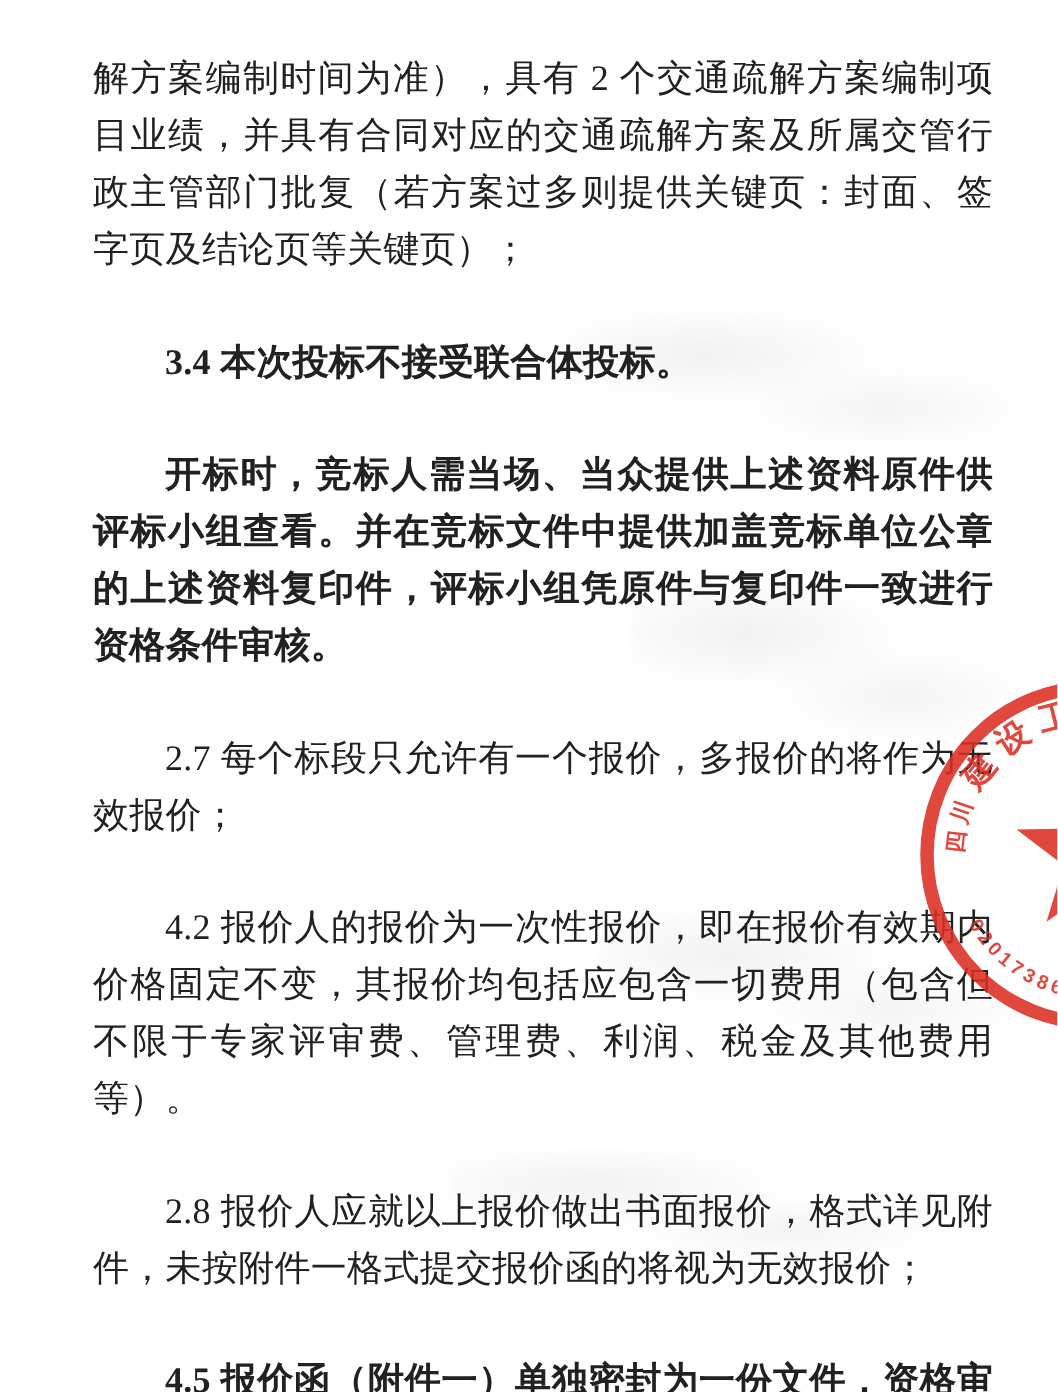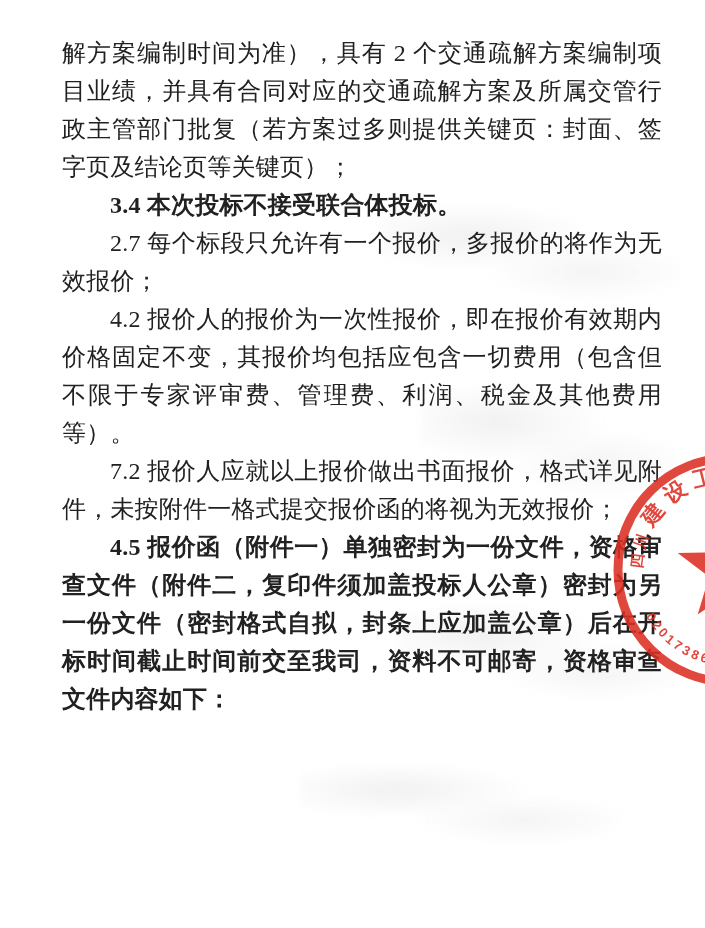--- a/index.html
+++ b/index.html
@@ -22,21 +22,21 @@
   .doc {
     position:absolute;
     left:62px; top:34px; width:600px;
     font-size:24px;
     line-height:38px;
     color:#212121;
     text-align:justify;
     letter-spacing:0.2px;
   }
   .doc p { margin:0; }
-  .doc p.indent { text-indent:2em; }
+  .doc p.indent { text-indent:2em;margin-top:37px; }
   .doc p.bold { font-weight:bold; }
   .doc p.heading { font-weight:bold; margin:7px 0 5px 0; text-indent:0; }
   .stamp-svg {
     position:absolute;
     left:598px; top:438px;
     width:264px; height:264px;
     opacity:0.88;
   }
   .seal-font { font-family:"Liberation Sans","DejaVu Sans",sans-serif; }
 </style>
@@ -46,23 +46,24 @@
 <div class="page">
 
   <div class="artifact" style="left:380px; top:200px; width:300px; height:120px;"></div>
   <div class="artifact" style="left:420px; top:380px; width:260px; height:140px;"></div>
   <div class="artifact" style="left:400px; top:600px; width:280px; height:120px;"></div>
   <div class="artifact" style="left:300px; top:760px; width:320px; height:100px;"></div>
 
   <div class="doc">
       <p class="">解方案编制时间为准），具有 2 个交通疏解方案编制项目业绩，并具有合同对应的交通疏解方案及所属交管行政主管部门批复（若方案过多则提供关键页：封面、签字页及结论页等关键页）；</p>
       <p class=" indent bold">3.4 本次投标不接受联合体投标。</p>
+      <p class=" indent bold">开标时，竞标人需当场、当众提供上述资料原件供评标小组查看。并在竞标文件中提供加盖竞标单位公章的上述资料复印件，评标小组凭原件与复印件一致进行资格条件审核。</p>
       <p class=" indent">2.7 每个标段只允许有一个报价，多报价的将作为无效报价；</p>
       <p class=" indent">4.2 报价人的报价为一次性报价，即在报价有效期内价格固定不变，其报价均包括应包含一切费用（包含但不限于专家评审费、管理费、利润、税金及其他费用等）。</p>
-      <p class=" indent">7.2 报价人应就以上报价做出书面报价，格式详见附件，未按附件一格式提交报价函的将视为无效报价；</p>
+      <p class=" indent">2.8 报价人应就以上报价做出书面报价，格式详见附件，未按附件一格式提交报价函的将视为无效报价；</p>
       <p class=" indent bold">4.5 报价函（附件一）单独密封为一份文件，资格审查文件（附件二，复印件须加盖投标人公章）密封为另一份文件（密封格式自拟，封条上应加盖公章）后在开标时间截止时间前交至我司，资料不可邮寄，资格审查文件内容如下：</p>
     </div>
 
   <svg class="stamp-svg" viewBox="0 0 264 264" aria-hidden="true">
     <g fill="none" stroke="none">
 
       <circle cx="132" cy="132" r="112" stroke="#dd2f23" stroke-width="9" fill="none"></circle>
 
       <path d="M132,77 L144.9,114.2 L184.3,115 L152.9,138.8 L164.3,176.5 L132,154 L99.7,176.5 L111.1,138.8 L79.7,115 L119.1,114.2 Z" fill="#dd2f23"></path>
 

